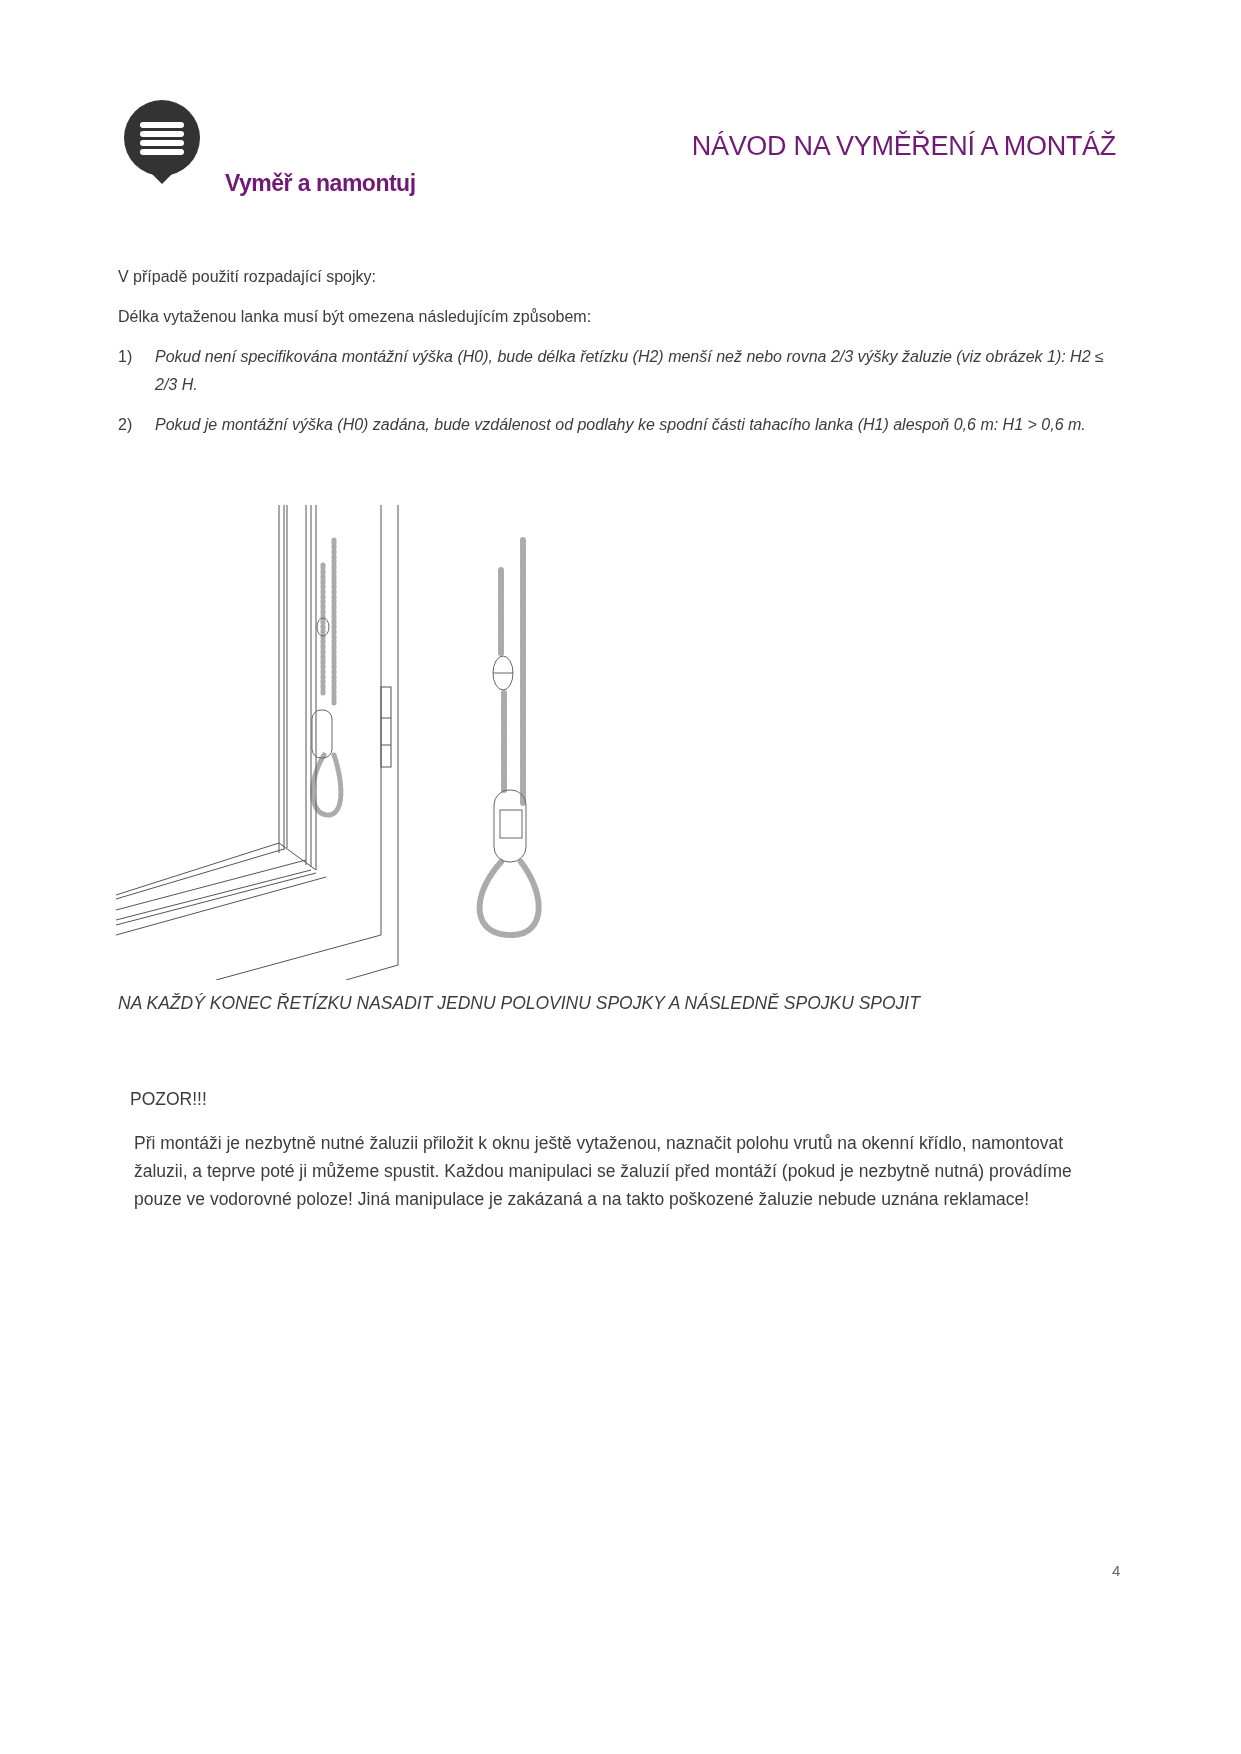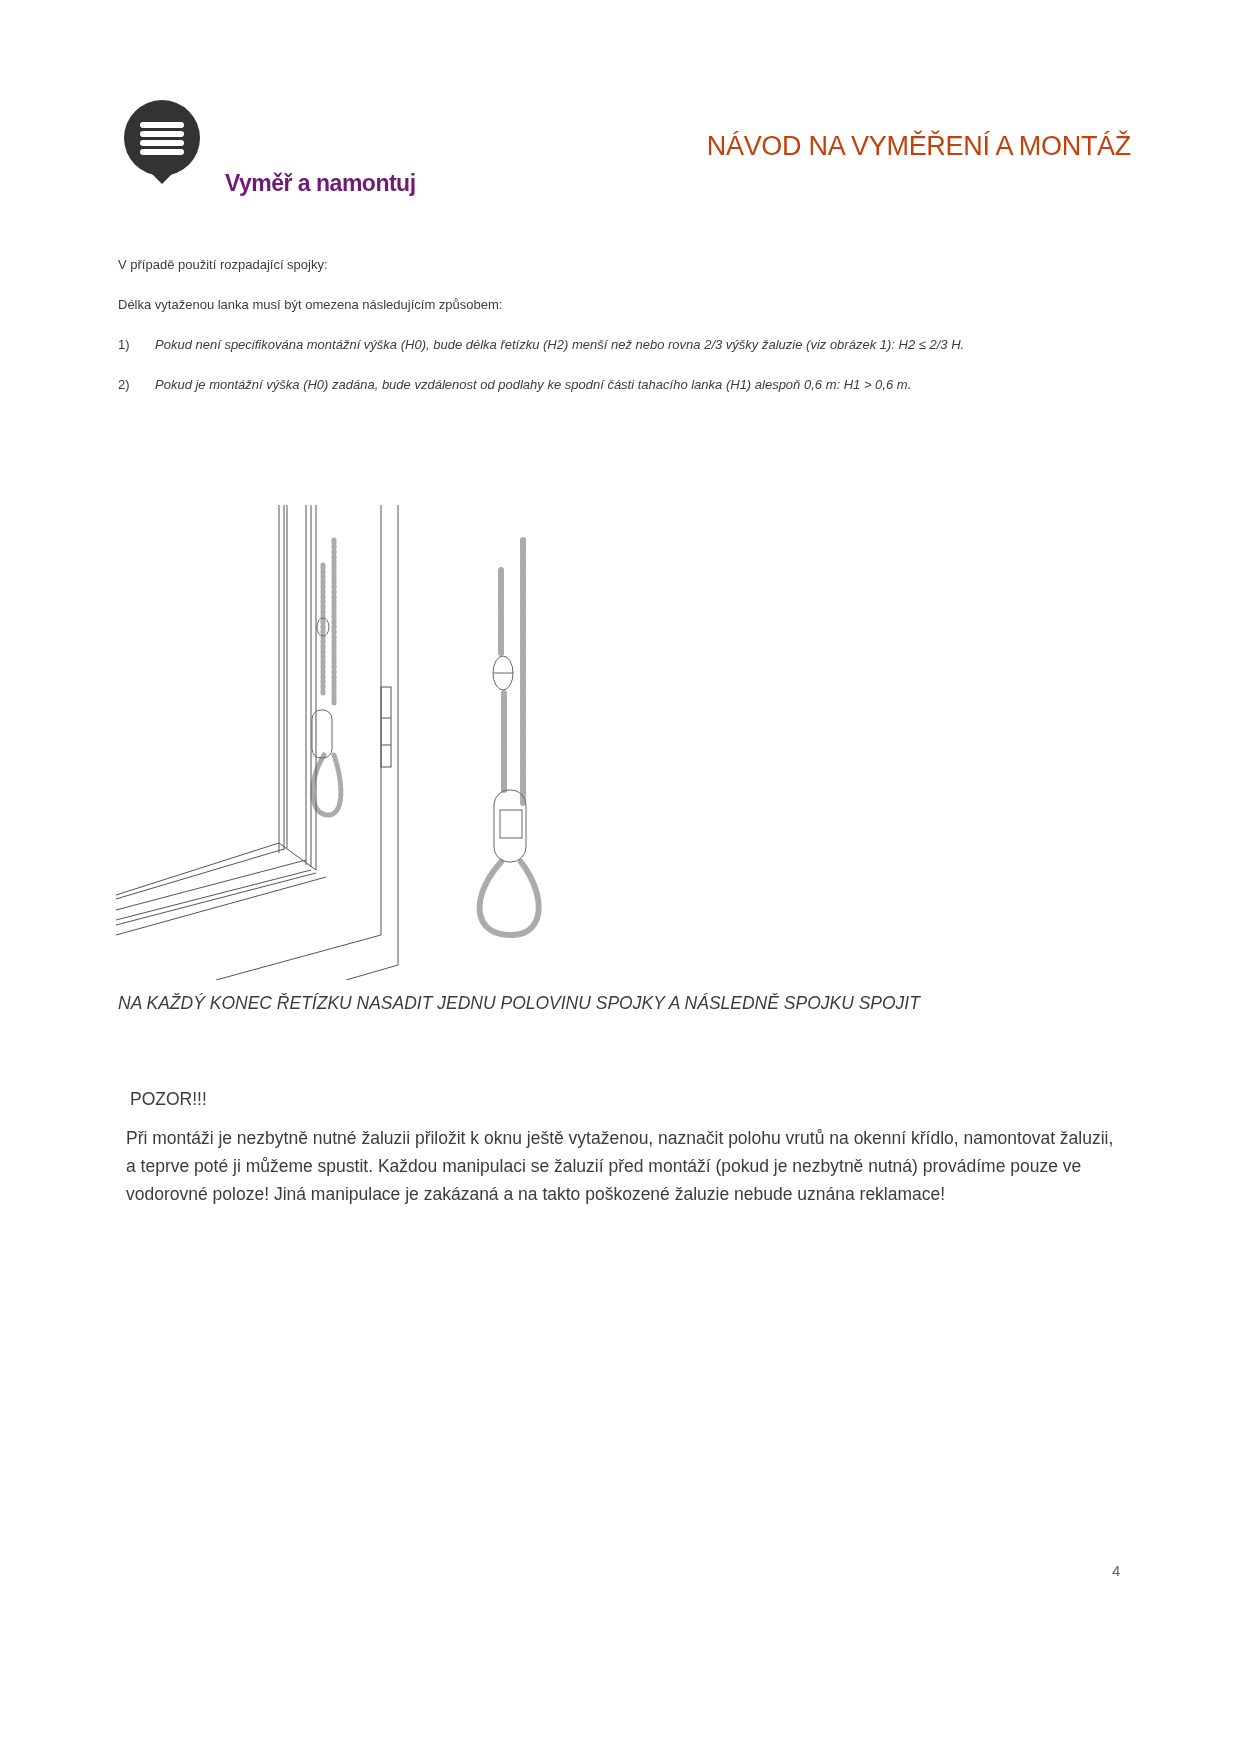--- a/index.html
+++ b/index.html
@@ -4,23 +4,23 @@
 <style>
   html, body { margin: 0; padding: 0; background: #ffffff; }
   body { width: 1241px; height: 1754px; position: relative; overflow: hidden;
          font-family: "Liberation Sans", "DejaVu Sans", sans-serif; color: #3a3a3a; }
   .logo { position: absolute; left: 122px; top: 100px; width: 330px; height: 100px; }
   .logo-mark { position: absolute; left: 0; top: 0; width: 80px; height: 95px; }
   .logo-name { position: absolute; left: 98px; top: 4px; font-size: 62px; font-weight: bold;
                color: #3ea4dc; letter-spacing: -1px; line-height: 66px; }
   .logo-tagline { position: absolute; left: 103px; top: 70px; font-size: 23px; font-weight: bold;
                   color: #701a75; letter-spacing: -0.5px; line-height: 26px; }
-  .doc-title { position: absolute; right: 110px; top: 131px; font-size: 27px; color: #c2410c;
+  .doc-title { position: absolute; right: 125px; top: 131px; font-size: 27px; color: #701a75;
                letter-spacing: -0.3px; }
-  .content { position: absolute; left: 118px; top: 251px; width: 1010px; font-size: 13px;
+  .content { position: absolute; left: 118px; top: 263px; width: 1010px; font-size: 16px;
              line-height: 28px; color: #3c3c3c; }
   .p { margin: 0 0 12px 0; }
   .list-item { display: flex; margin: 0 0 12px 0; }
   .list-num { width: 37px; flex: none; }
   .list-text { flex: 1; font-style: italic; }
   .figure { position: absolute; left: 116px; top: 505px; width: 450px; height: 475px; }
   .caption { position: absolute; left: 118px; top: 993px; font-size: 17.5px; color: #3c3c3c; font-style: italic; }
   .warning { position: absolute; left: 118px; top: 1085px; width: 1010px; font-size: 17.5px;
              line-height: 28px; color: #3c3c3c; }
   .warning-title { margin: 0 0 11px 12px; }
@@ -98,16 +98,16 @@
     <rect x="378" y="285" width="32" height="72" rx="15"></rect>
     <rect x="384" y="305" width="22" height="28"></rect>
     <path d="M385,357 C355,390 355,430 395,430 C430,430 430,390 405,357" stroke-dasharray="3,2" stroke-width="6" stroke-linecap="round" opacity="0.55"></path>
   </g>
 </svg>
 
 <div class="caption">NA KAŽDÝ KONEC ŘETÍZKU NASADIT JEDNU POLOVINU SPOJKY A NÁSLEDNĚ SPOJKU SPOJIT</div>
 
 <div class="warning">
   <p class="warning-title">POZOR!!!</p>
-  <p style="margin:8px">Při montáži je nezbytně nutné žaluzii přiložit k oknu ještě vytaženou, naznačit polohu vrutů na okenní křídlo, namontovat žaluzii, a teprve poté ji můžeme spustit. Každou manipulaci se žaluzií před montáží (pokud je nezbytně nutná) provádíme pouze ve vodorovné poloze! Jiná manipulace je zakázaná a na takto poškozené žaluzie nebude uznána reklamace!</p>
+  <p style="margin:16px">Při montáži je nezbytně nutné žaluzii přiložit k oknu ještě vytaženou, naznačit polohu vrutů na okenní křídlo, namontovat žaluzii, a teprve poté ji můžeme spustit. Každou manipulaci se žaluzií před montáží (pokud je nezbytně nutná) provádíme pouze ve vodorovné poloze! Jiná manipulace je zakázaná a na takto poškozené žaluzie nebude uznána reklamace!</p>
 </div>
 
 <div class="page-number">4</div>
 
 </body></html>

